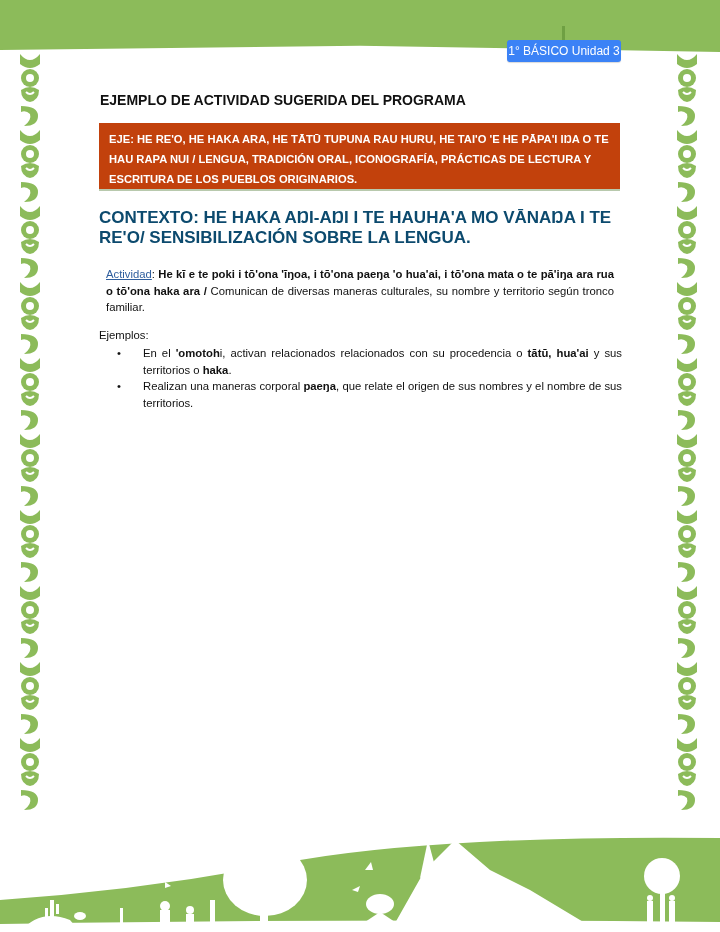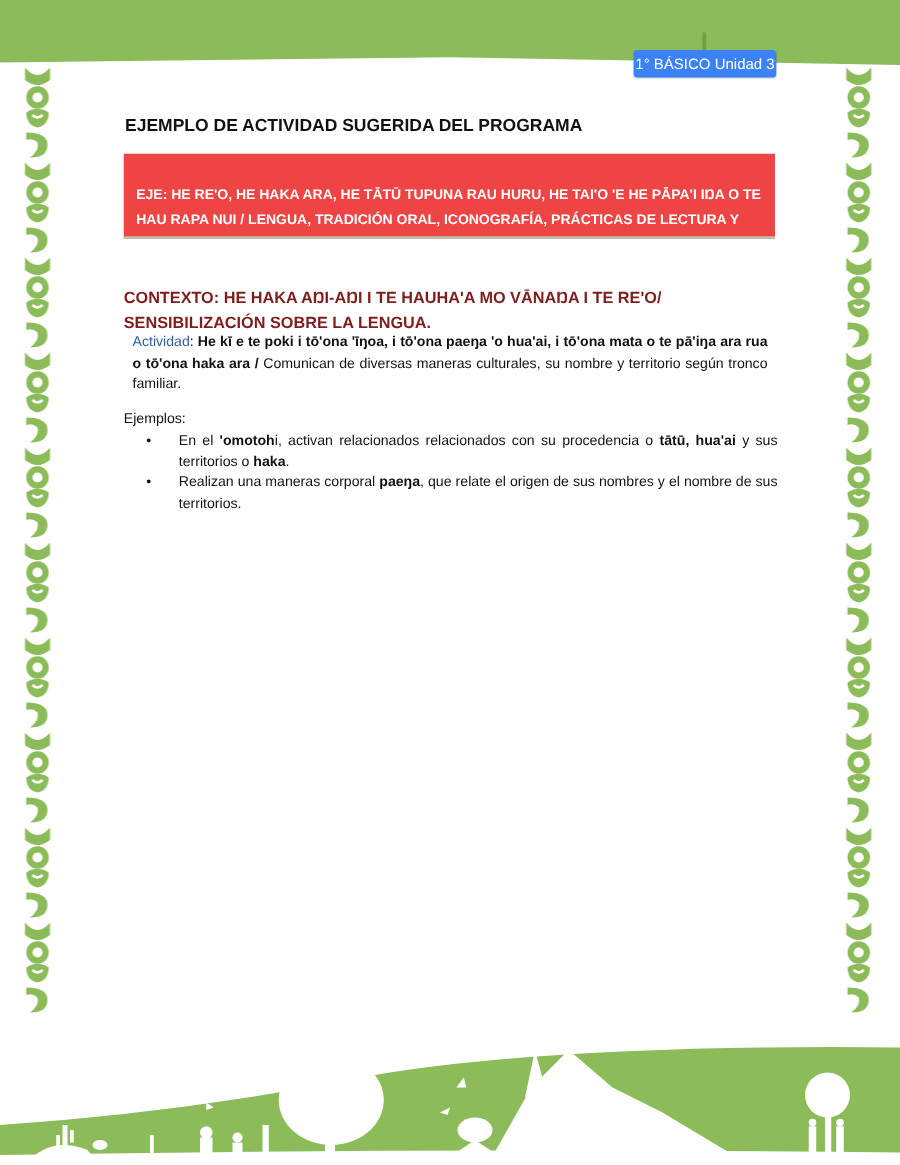--- a/index.html
+++ b/index.html
@@ -27,33 +27,33 @@
   }
   .border-left { left: 18px; }
   .border-right { left: 675px; }
   .border-strip svg { display: block; }
   .page-title {
     position: absolute; left: 100px; top: 92px; width: 520px; text-align: left;
     font-size: 14px; font-weight: bold; color: #111;
   }
   .axis-box {
     position: absolute; left: 99px; top: 123px; width: 521px; height: 68px;
-    background: #ef4444; color: #fff; box-sizing: border-box;
-    padding: 23px 10px; font-size: 11.2px; font-weight: bold; line-height: 20px;
+    background: #c2410c; color: #fff; box-sizing: border-box;
+    padding: 6px 10px; font-size: 11.2px; font-weight: bold; line-height: 20px;
     border-bottom: 2px solid #b8c9ad;
   }
   .context {
-    position: absolute; left: 99px; top: 228px; width: 525px;
-    color: #7f1d1d; font-weight: bold; font-size: 13px; line-height: 20px;
+    position: absolute; left: 99px; top: 208px; width: 525px;
+    color: #0c4a6e; font-weight: bold; font-size: 17px; line-height: 20px;
   }
   .activity {
     position: absolute; left: 106px; top: 266px; width: 508px;
     font-size: 11.3px; line-height: 16.5px; color: #111; text-align: justify;
   }
-  .activity .label { color: #2e5e9e; }
+  .activity .label { color: #2e5e9e; text-decoration: underline; }
   .examples-title {
     position: absolute; left: 99px; top: 329px; font-size: 11.3px; color: #111; text-align: center;
   }
   .examples-list {
     position: absolute; left: 117px; top: 345px; width: 505px;
     margin: 0; padding: 0; list-style: none; font-size: 11.3px; line-height: 16.5px; color: #111;
   }
   .examples-list li { position: relative; padding-left: 26px; text-align: justify; }
   .examples-list li .bullet { position: absolute; left: 0; top: 0; }
   .footer {

